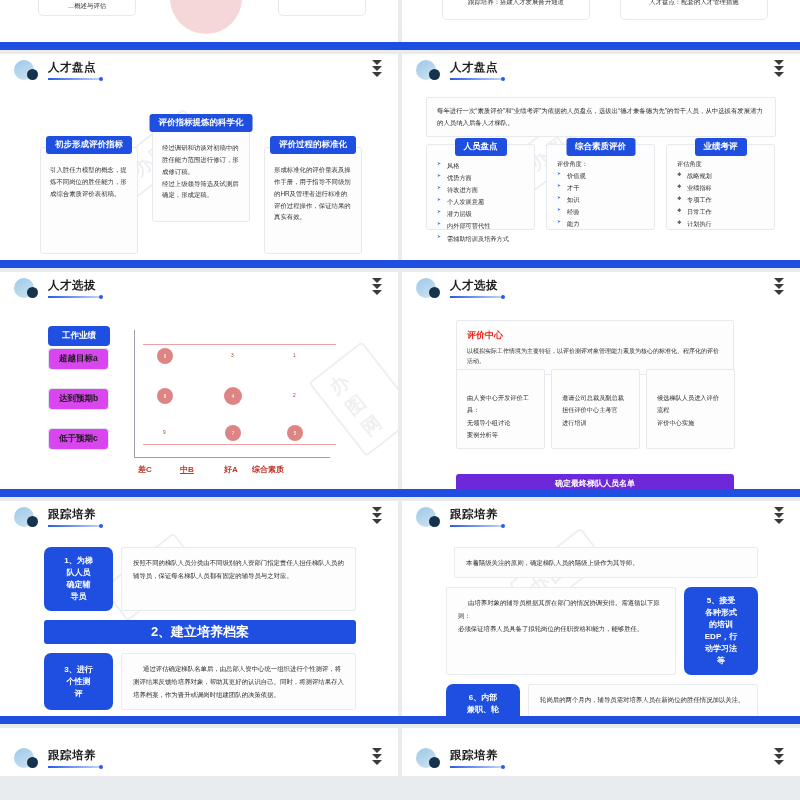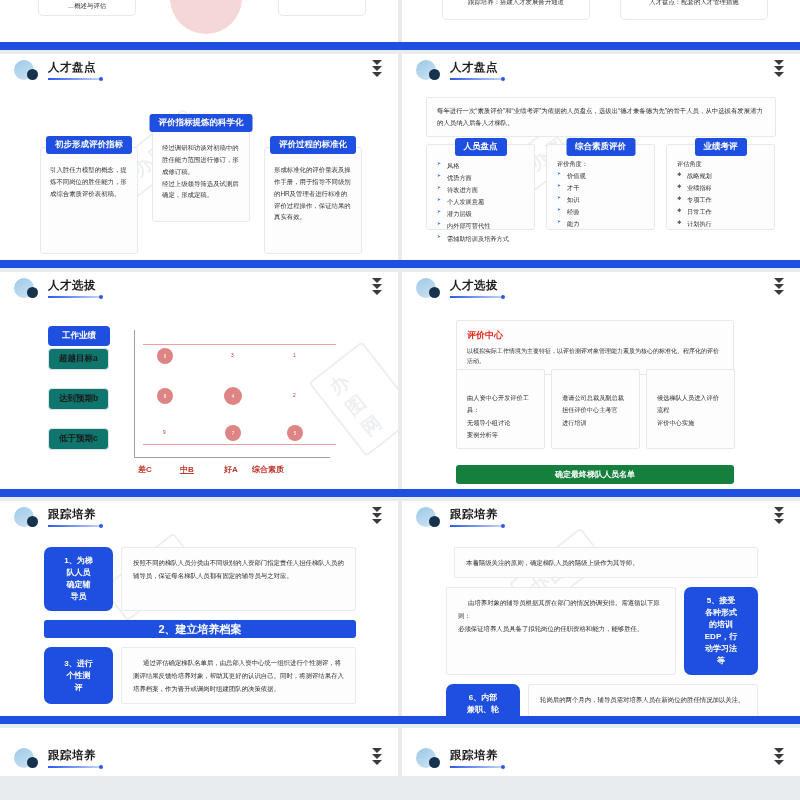--- a/index.html
+++ b/index.html
@@ -32,21 +32,21 @@
   .chev { position:absolute; right:14px; top:6px; width:14px; height:26px;
      display:flex; flex-direction:column; align-items:center; gap:1px; }
   .chev i { display:block; width:0; height:0; border-left:5px solid transparent;
      border-right:5px solid transparent; border-top:5px solid #3b3b3b; }
 
   
   .pill { display:inline-block; background:#1f4fe0; color:#fff;
      font-size:8.5px; font-weight:bold; border-radius:3px;
      padding:3px 9px; white-space:nowrap; }
   .pill.rounded { border-radius:4px; }
-  .ghost { display:inline-block; background:#0f766e; color:#1b1b1b; border:1px solid #dfe3ea;
+  .ghost { display:inline-block; background:#d946ef; color:#1b1b1b; border:1px solid #dfe3ea;
      font-size:8.5px; font-weight:bold; border-radius:4px; padding:4px 10px; }
   .card { background:#fdfdfe; border:1px solid #e6e9ee; border-radius:3px; }
   .body-txt { font-size:6.4px; line-height:1.85; color:#333; }
 
   
   .sA-wrap { position:relative; height:185px; }
   .colbox { position:absolute; }
   .colbox .pill { position:absolute; left:50%; transform:translateX(-50%); top:0; z-index:2; }
   .colbox .card { position:absolute; top:11px; left:0; right:0; bottom:0; padding:16px 9px 8px; }
   .c-left  { left:40px;  top:50px; width:98px; height:118px; }
@@ -81,35 +81,35 @@
   .xlabels span { position:absolute; }
 
   
   .ec-box { position:absolute; left:54px; top:48px; width:278px;
     border:1px solid #e6e9ee; background:#fdfdfe; border-radius:2px; padding:8px 10px; }
   .ec-title { color:#e8261b; font-size:9px; font-weight:bold; margin-bottom:4px; }
   .ec-sub { font-size:6px; color:#2b2b2b; line-height:1.7; }
   .ec-cards { position:absolute; left:54px; top:97px; display:flex; gap:6px; }
   .ec-card { width:89px; height:80px; border:1px solid #e6e9ee; background:#fdfdfe;
     border-radius:2px; padding:22px 10px 8px; font-size:6.2px; line-height:2; color:#2b2b2b; }
-  .ec-btn { position:absolute; left:54px; top:193px; width:278px; height:19px;
-    background:#15803d; color:#fff; border-radius:3px; font-size:8px; font-weight:bold;
+  .ec-btn { position:absolute; left:54px; top:202px; width:278px; height:19px;
+    background:#6d28d9; color:#fff; border-radius:3px; font-size:8px; font-weight:bold;
     display:flex; align-items:center; justify-content:center; }
 
   
   .steps { position:absolute; left:44px; top:46px; width:312px; }
   .srow { display:flex; align-items:stretch; margin-bottom:9px; }
   .stag { background:#1f4fe0; color:#fff; border-radius:7px; font-size:8px;
     font-weight:bold; line-height:1.5; padding:8px 19px; text-align:center;
     display:flex; align-items:center; justify-content:center; flex:0 0 69px; }
   .sbody { flex:1; margin-left:8px; border:1px solid #e9ecef; background:#fdfdfe;
     border-radius:2px; padding:8px 11px; font-size:6.4px; line-height:2.05; color:#2b2b2b; }
   .sbody.indent { text-indent:10px; }
   .wide-btn { width:100%; background:#1f4fe0; color:#fff; border-radius:3px;
-    font-size:11px; font-weight:bold; height:18px; display:flex;
+    font-size:13px; font-weight:bold; height:24px; display:flex;
     align-items:center; justify-content:center; margin-bottom:9px; }
   .srow.rev .stag { order:2; margin-left:8px; flex:0 0 74px; }
   .srow.rev .sbody { order:1; margin-left:0; }
 
   
   .part-top { height:42px; position:relative; background:#fff; overflow:hidden; }
   .tcard { position:absolute; border:1px solid #e6e9ee; border-radius:5px;
     background:#fff; font-size:6.4px; color:#2b2b2b; text-align:center;
     padding-top:0; line-height:1; }
   .pcircle { position:absolute; border-radius:50%; background:#f6d7d7; overflow:hidden; }

